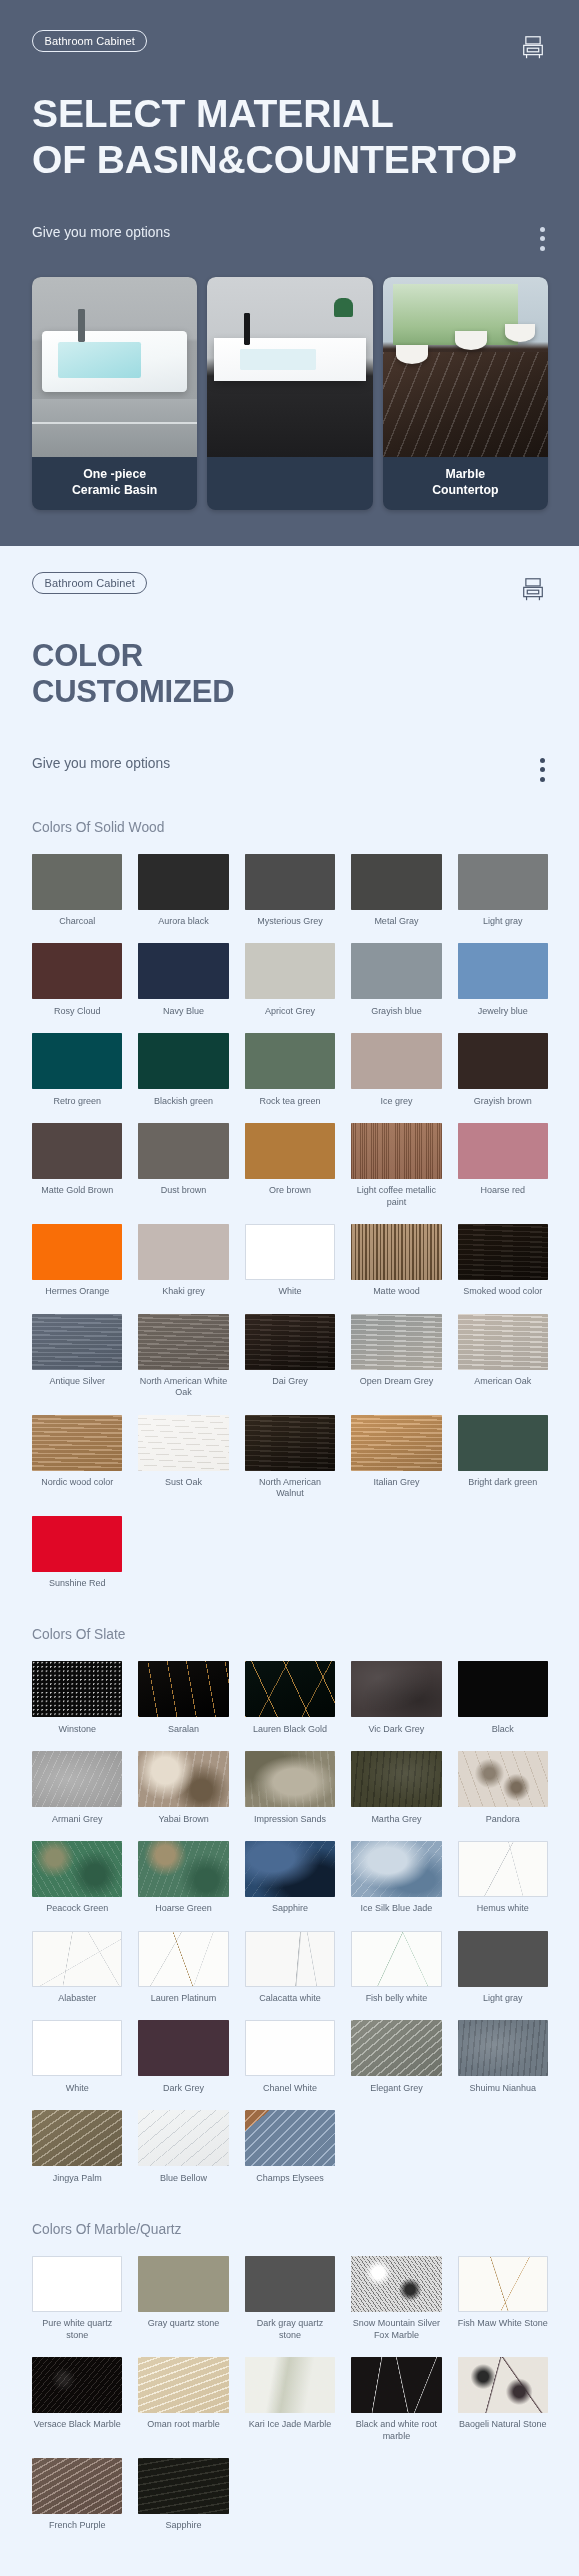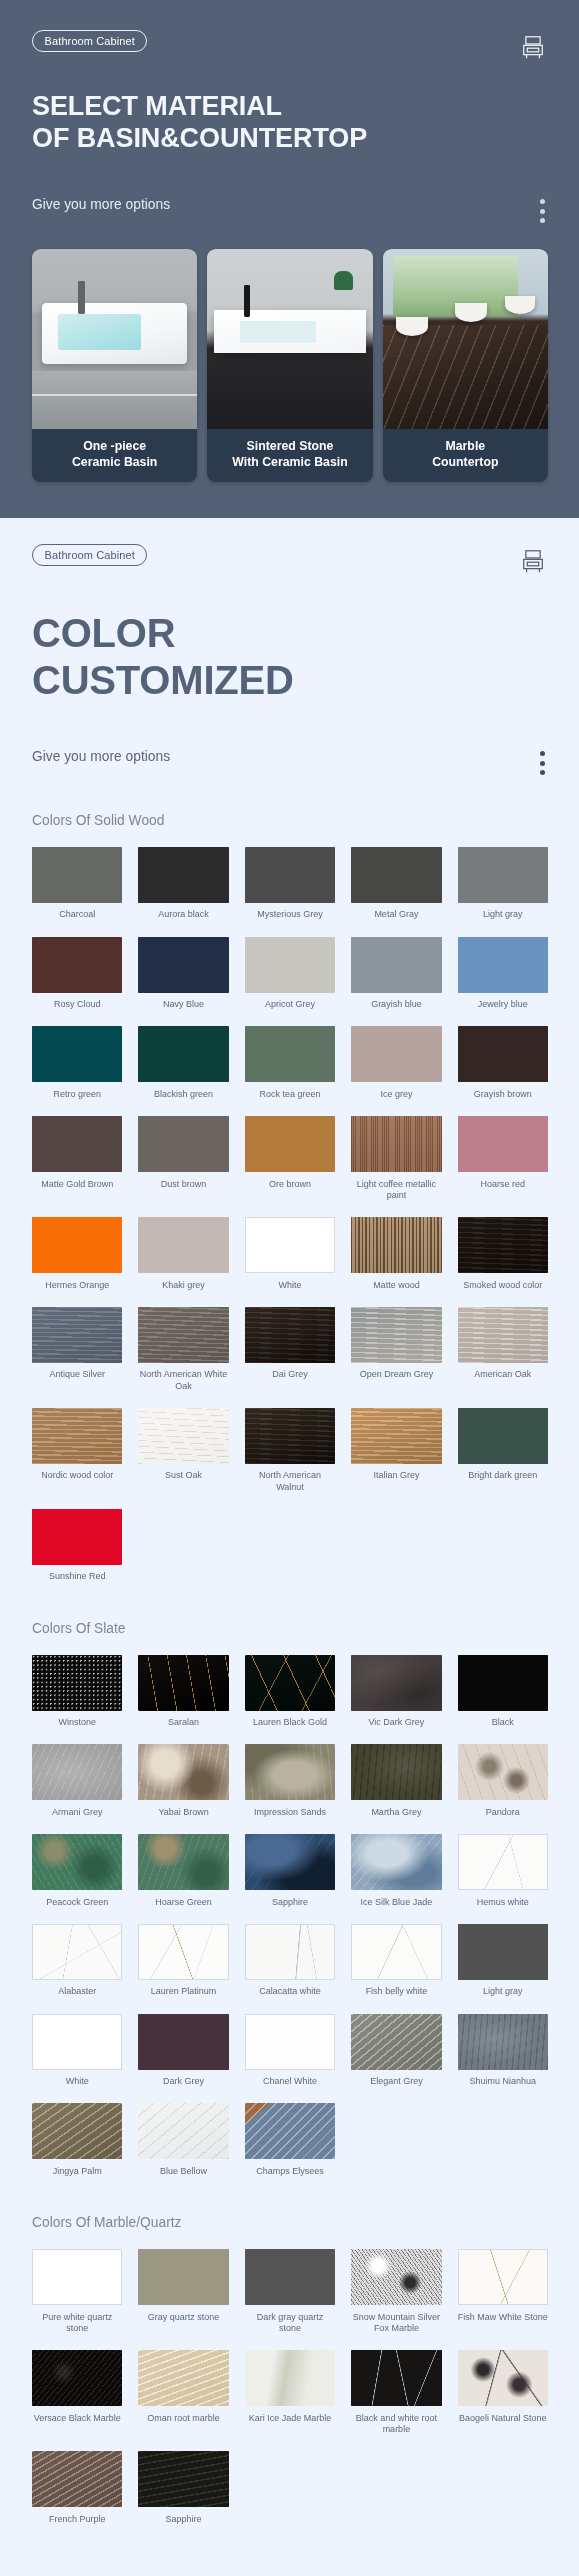--- a/index.html
+++ b/index.html
@@ -25,21 +25,21 @@
     font-size: 11px;
     letter-spacing: 0.1px;
     padding: 3.6px 11.6px 4.3px 11.6px;
     line-height: 1.1;
     white-space: nowrap;
   }
   .cab-icon { width: 30px; height: 29px; flex: 0 0 auto; margin-top: 2.9px; }
   .hero-title {
     margin-top: 27.5px;
     color: #f2f6fb;
-    font-size: 27px;
+    font-size: 39px;
     font-weight: 700;
     line-height: 1.16;
     letter-spacing: -0.1px;
   }
   .hero-sub-row {
     margin-top: 41px;
     display: flex;
     align-items: flex-start;
     justify-content: space-between;
   }
@@ -116,21 +116,21 @@
 
   
   .light { padding: 26px 32px 43px 32px; }
   .light .chip {
     border-color: #59647a; color: #4f5b70;
   }
   .cab-icon-dark path, .cab-icon-dark rect { stroke: #4f5b70; }
   .light-title {
     margin-top: 32px;
     color: #55627a;
-    font-size: 40px;
+    font-size: 31px;
     font-weight: 700;
     line-height: 1.17;
     letter-spacing: -0.2px;
   }
   .light-sub-row { margin-top: 43px; display:flex; align-items:flex-start; justify-content: space-between; }
   .light-sub { color:#5a6679; font-size: 13.8px; line-height:1.45; max-width: 188px; }
 
   
   .palette-group { margin-top: 38px; }
   .group-title {
@@ -205,22 +205,20 @@
       <div class="card-label">One -piece
 Ceramic Basin</div>
     </div>
     <div class="card">
       <div class="card-img">
         <div class="ph c2">
             <span class="tap"></span>
             <span class="plant"></span>
           </div>
       </div>
-      <div class="card-label">Sintered Stone
-With Ceramic Basin</div>
     </div>
     <div class="card">
       <div class="card-img">
         <div class="ph c3">
             <span class="win"></span>
             <span class="bowl1"></span>
             <span class="bowl2"></span>
             <span class="bowl3"></span>
           </div>
       </div>

